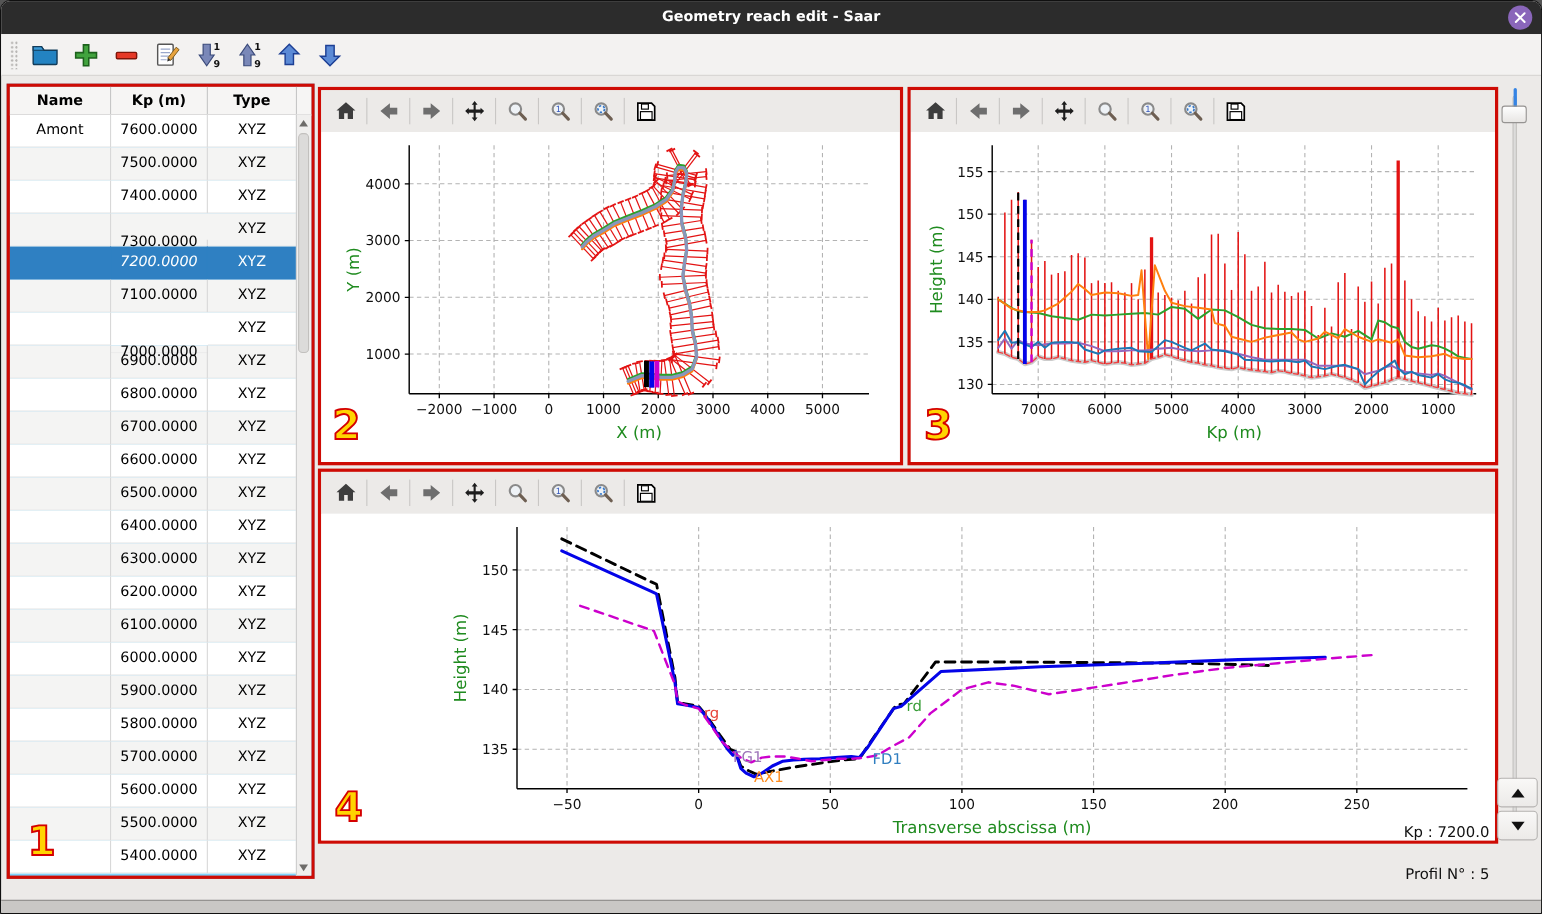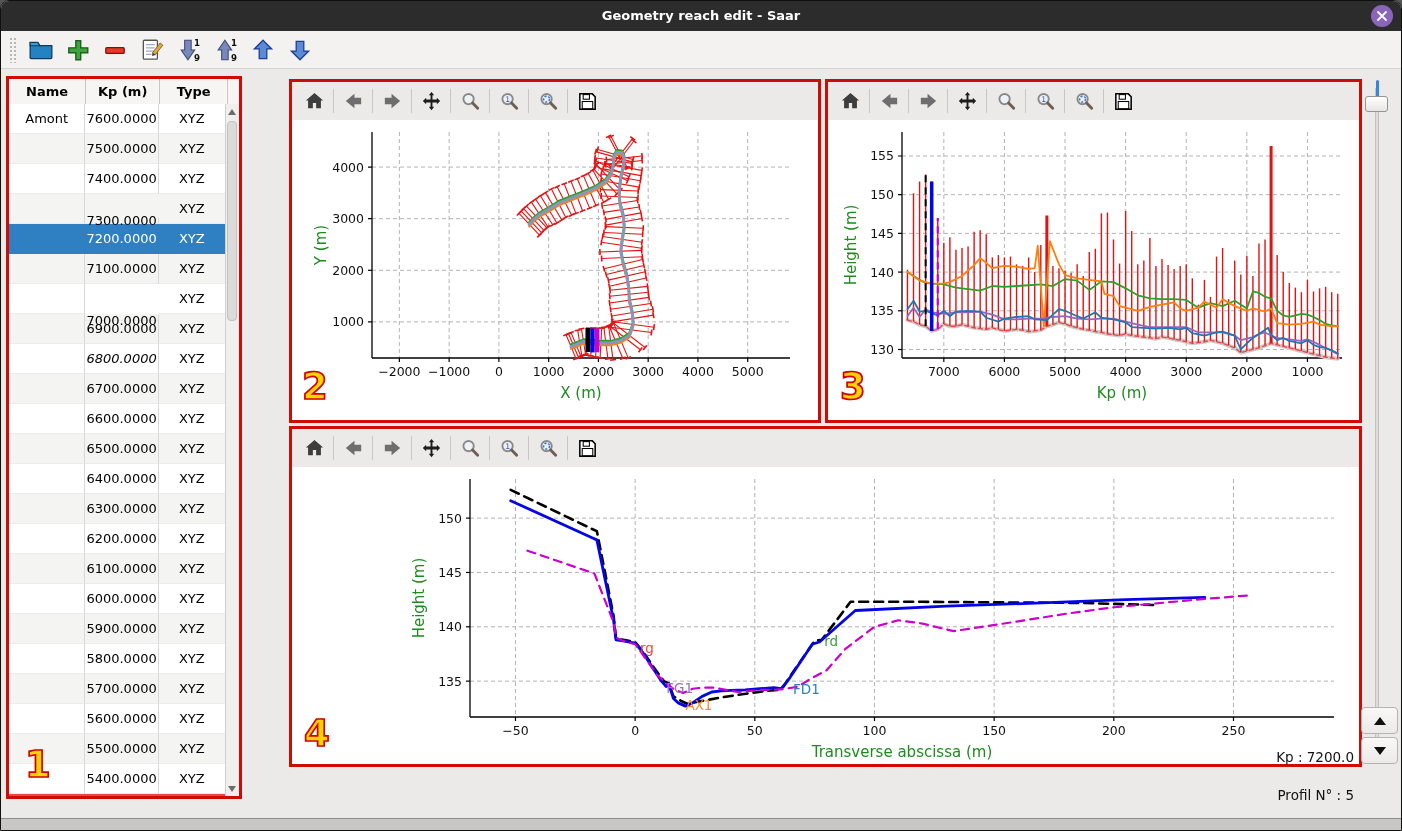--- a/index.html
+++ b/index.html
@@ -8,21 +8,21 @@
   .titlebar{position:absolute;top:0;left:0;right:0;height:30px;background:#2c2c2c;}
   .title{display:block;line-height:30px;color:#fff;font-weight:bold;font-size:13px;text-align:center;}
   .closebtn{position:absolute;right:8px;top:4px;width:22px;height:22px;border-radius:50%;background:#8a66ba;
             color:#fff;display:flex;align-items:center;justify-content:center;cursor:pointer;}
   .main-toolbar{position:absolute;top:30px;left:0;right:0;height:38px;background:#f3f2f1;
                 border-bottom:1px solid #d6d4d2;display:flex;align-items:center;padding-left:8px;box-sizing:border-box;}
   .grip{width:7px;height:26px;margin-right:10px;
         background-image:radial-gradient(#b9b7b5 1px, transparent 1.2px);background-size:4px 4px;}
   .tool-btn{width:30px;height:30px;margin-right:7px;display:flex;align-items:center;justify-content:center;border-radius:3px;}
   .panel{position:absolute;border:3px solid #ce0b04;background:#f1efee;box-sizing:border-box;}
-  .panel1{left:5px;top:75px;width:236px;height:723px;background:#ef4444;}
+  .panel1{left:5px;top:75px;width:280px;height:723px;background:#7dd3fc;}
   .panel2{left:288px;top:78px;width:532px;height:344px;}
   .panel3{left:824px;top:78px;width:537px;height:344px;}
   .panel4{left:288px;top:425px;width:1073px;height:341px;}
   .mpl-toolbar{height:38px;display:flex;align-items:center;background:#eceae8;padding-left:6px;}
   .mpl-btn{width:32px;height:30px;display:flex;align-items:center;justify-content:center;}
   .mpl-sep{width:1px;height:24px;background:#c9c7c5;margin:0 3px;}
   .figure{position:absolute;top:38px;left:0;right:0;bottom:0;background:#fff;}
   .figure svg{display:block;}
   
   .thead{display:flex;height:25px;background:#f6f5f4;border-bottom:1px solid #b2b2b2;font-weight:bold;font-size:13px;}
@@ -152,41 +152,41 @@
           <div class="td" style="width: 88px;">7400.0000</div>
           <div class="td" style="width: 81px;">XYZ</div>
         </div>
         <div class="trow alt">
           <div class="td" style="width: 92px;"></div>
           <div class="td" style="width: 88px; margin-top: 24px;">7300.0000</div>
           <div class="td" style="width: 81px;">XYZ</div>
         </div>
         <div class="trow sel">
           <div class="td" style="width: 92px;"></div>
-          <div class="td" style="width: 88px;">7200.0000</div>
+          <div class="td" style="width: 88px; font-style: italic;">7200.0000</div>
           <div class="td" style="width: 81px;">XYZ</div>
         </div>
         <div class="trow alt">
           <div class="td" style="width: 92px;"></div>
           <div class="td" style="width: 88px;">7100.0000</div>
           <div class="td" style="width: 81px;">XYZ</div>
         </div>
         <div class="trow">
           <div class="td" style="width: 92px;"></div>
           <div class="td" style="width: 88px; margin-top: 36px;">7000.0000</div>
           <div class="td" style="width: 81px;">XYZ</div>
         </div>
         <div class="trow alt">
           <div class="td" style="width: 92px;"></div>
           <div class="td" style="width: 88px;">6900.0000</div>
           <div class="td" style="width: 81px;">XYZ</div>
         </div>
         <div class="trow">
           <div class="td" style="width: 92px;"></div>
-          <div class="td" style="width: 88px; font-style: italic;">6800.0000</div>
+          <div class="td" style="width: 88px;">6800.0000</div>
           <div class="td" style="width: 81px;">XYZ</div>
         </div>
         <div class="trow alt">
           <div class="td" style="width: 92px;"></div>
           <div class="td" style="width: 88px;">6700.0000</div>
           <div class="td" style="width: 81px;">XYZ</div>
         </div>
         <div class="trow">
           <div class="td" style="width: 92px;"></div>
           <div class="td" style="width: 88px;">6600.0000</div>

